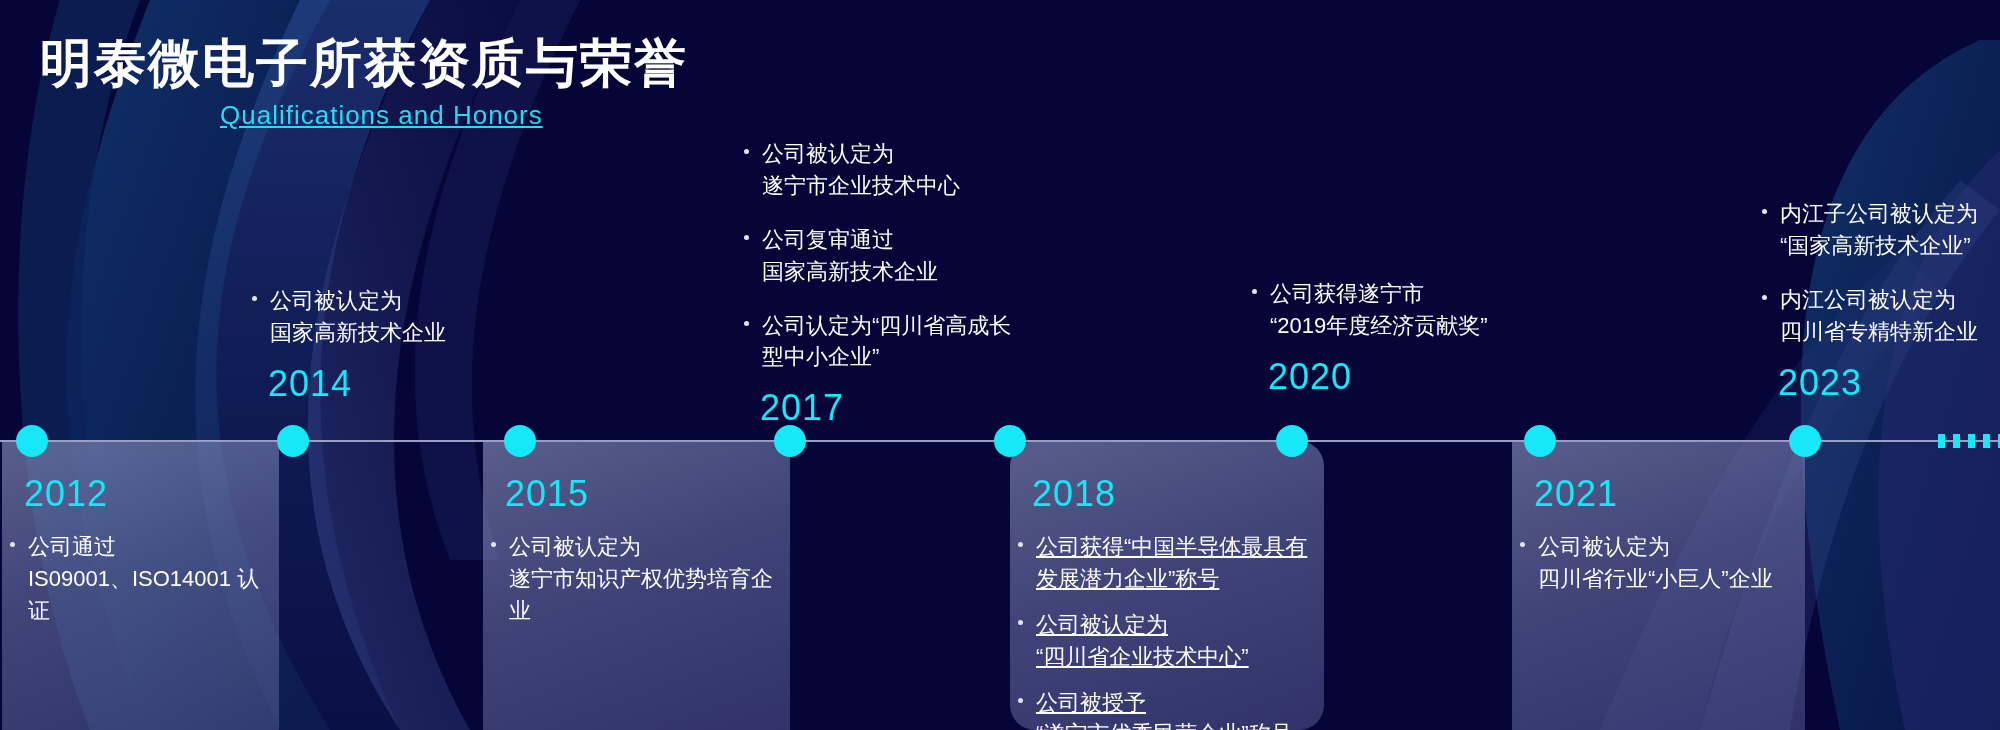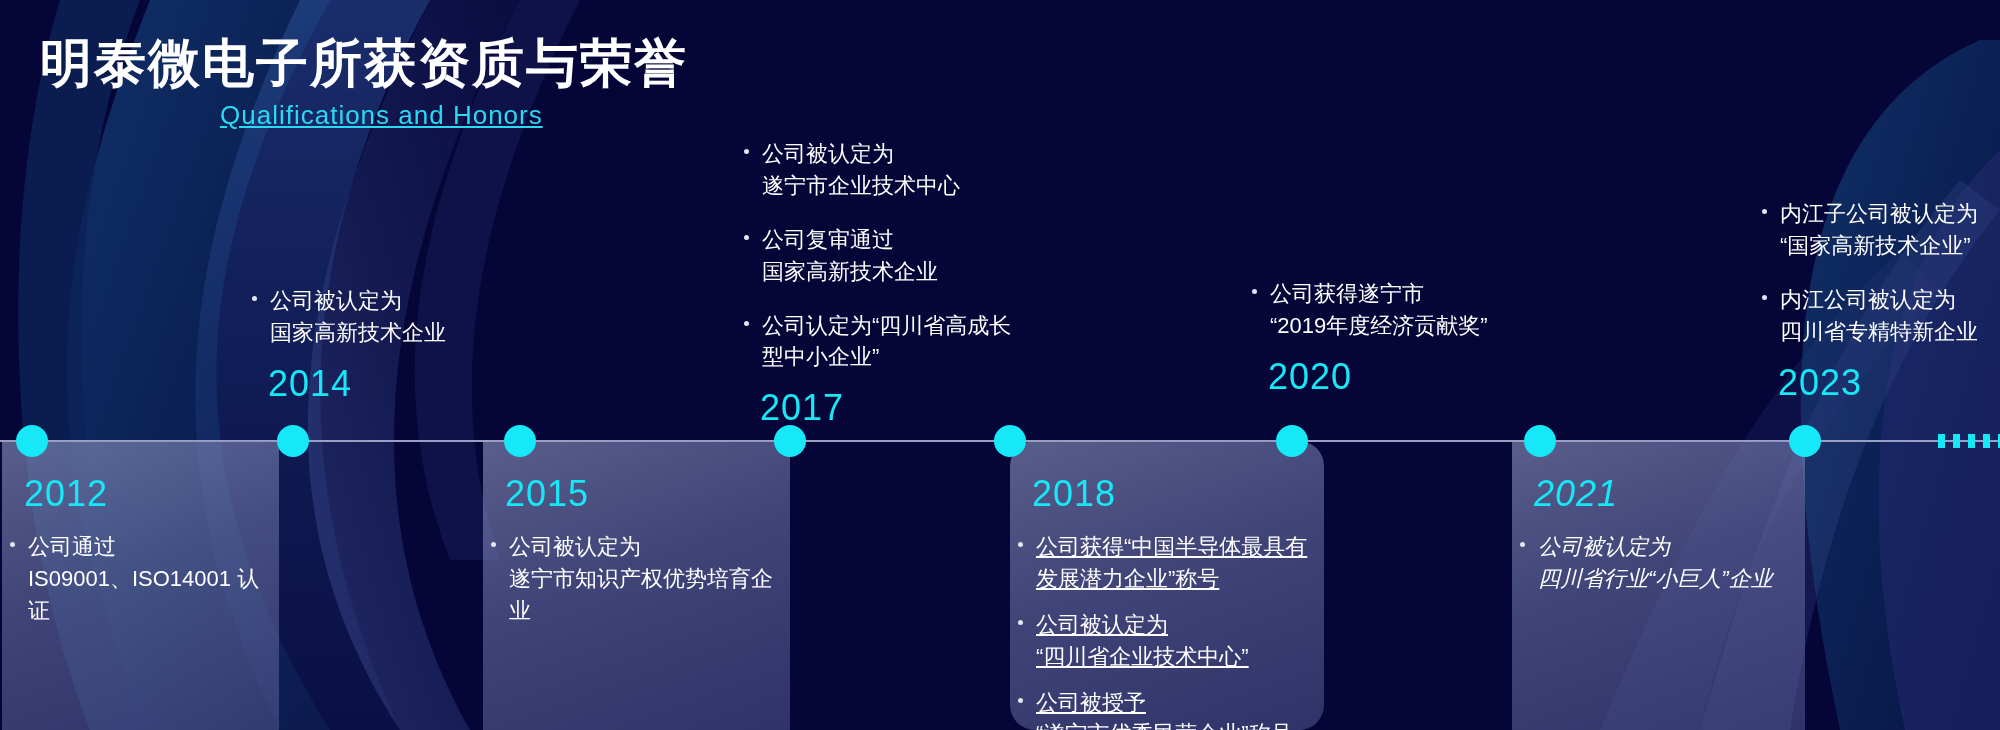--- a/index.html
+++ b/index.html
@@ -231,21 +231,21 @@
       </div>
       <div class="node-dot" style="left: 1292px;"></div>
       <div class="upper" style="left: 1248px; top: 278px;">
         <ul class="blist">
           <li>公司获得遂宁市
 “2019年度经济贡献奖”</li>
         </ul>
         <div class="year">2020</div>
       </div>
       <div class="node-dot" style="left: 1540px;"></div>
-      <div class="panel" style="left: 1512px; width: 293px; font-style: italic;">
+      <div class="panel" style="left: 1512px; width: 293px;">
         <div class="year">2021</div>
         <div class="bullets">
           <ul class="blist">
             <li>公司被认定为
  四川省行业“小巨人”企业</li>
           </ul>
         </div>
       </div>
       <div class="node-dot" style="left: 1805px;"></div>
       <div class="upper" style="left: 1758px; top: 198px;">

